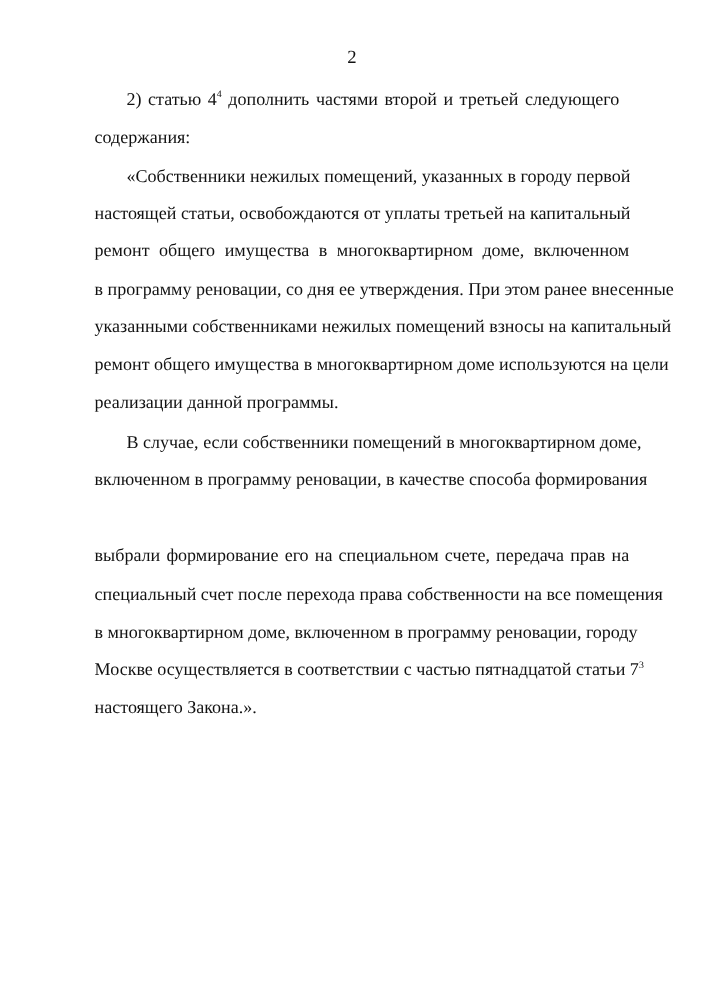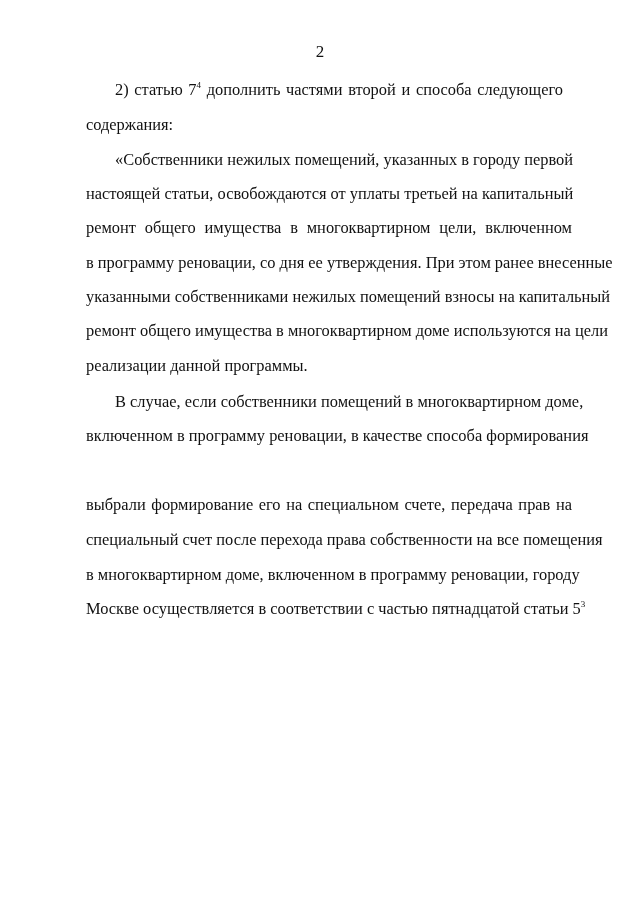--- a/index.html
+++ b/index.html
@@ -21,30 +21,31 @@
   .line.last { text-align-last: left; }
   .line.indent { left: 115px; width: 448px; }
   sup { font-size: 9px; line-height: 0; vertical-align: 7px; }
 </style>
 </head>
 <body>
 
 <div class="page">
   <div class="page-number">2</div>
 
-  <div class="line indent" style="top:80px"><span>2) статью 7</span><sup>4</sup><span> дополнить частями второй и способа следующего</span></div>
+  <div class="line indent" style="top:80px"><span>2) статью 4</span><sup>4</sup><span> дополнить частями второй и третьей следующего</span></div>
   <div class="line last" style="top:115px">содержания:</div>
 
   <div class="line indent" style="top:150px">«Собственники нежилых помещений, указанных в городу первой</div>
   <div class="line" style="top:184px">настоящей статьи, освобождаются от уплаты третьей на капитальный</div>
-  <div class="line" style="top:218px">ремонт общего имущества в многоквартирном цели, включенном</div>
+  <div class="line" style="top:218px">ремонт общего имущества в многоквартирном доме, включенном</div>
   <div class="line" style="top:287px">указанными собственниками нежилых помещений взносы на капитальный</div>
   <div class="line" style="top:253px">в программу реновации, со дня ее утверждения. При этом ранее внесенные</div>
   <div class="line" style="top:321px">ремонт общего имущества в многоквартирном доме используются на цели</div>
   <div class="line last" style="top:356px">реализации данной программы.</div>
 
   <div class="line indent" style="top:392px">В случае, если собственники помещений в многоквартирном доме,</div>
   <div class="line" style="top:426px">включенном в программу реновации, в качестве способа формирования</div>
   <div class="line" style="top:495px">выбрали формирование его на специальном счете, передача прав на</div>
   <div class="line" style="top:530px">специальный счет после перехода права собственности на все помещения</div>
   <div class="line" style="top:565px">в многоквартирном доме, включенном в программу реновации, городу</div>
-  <div class="line" style="top:599px"><span>Москве осуществляется в соответствии с частью пятнадцатой статьи 5</span><sup>3</sup></div>
+  <div class="line" style="top:599px"><span>Москве осуществляется в соответствии с частью пятнадцатой статьи 7</span><sup>3</sup></div>
+  <div class="line last" style="top:633px">настоящего Закона.».</div>
 </div>
 
 </body></html>

